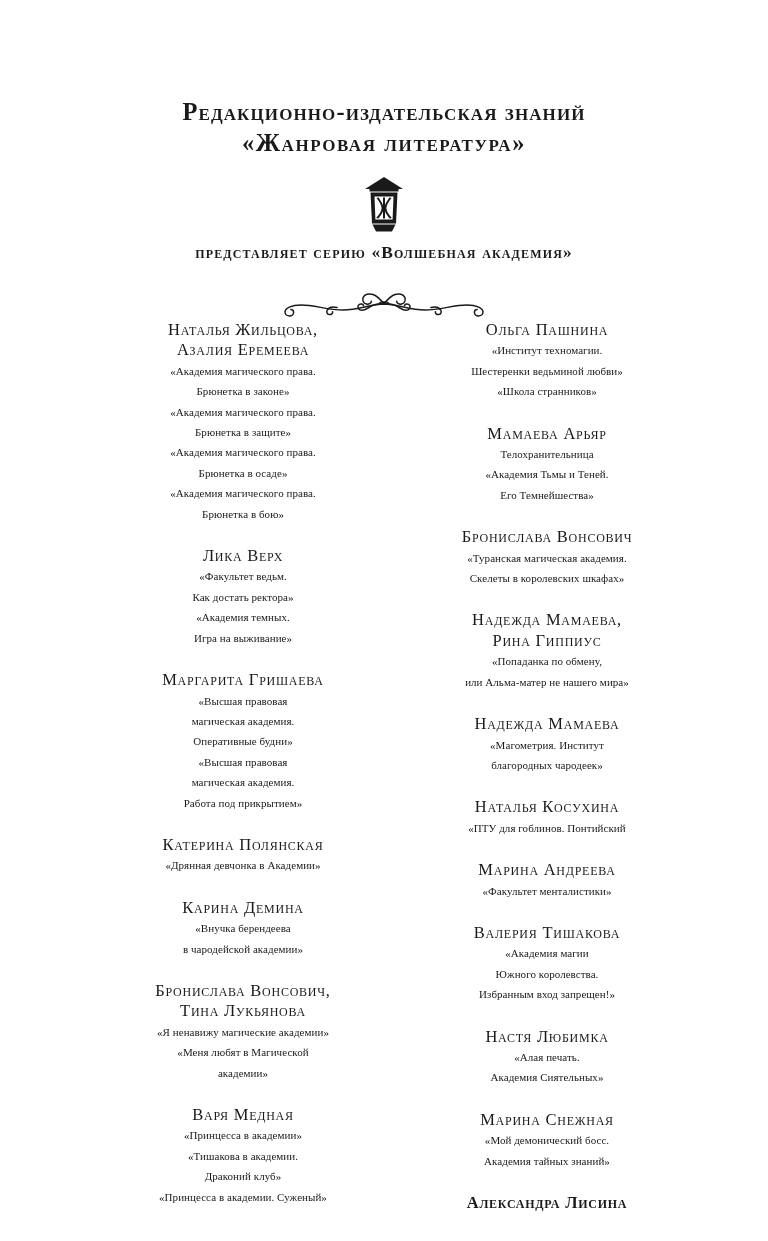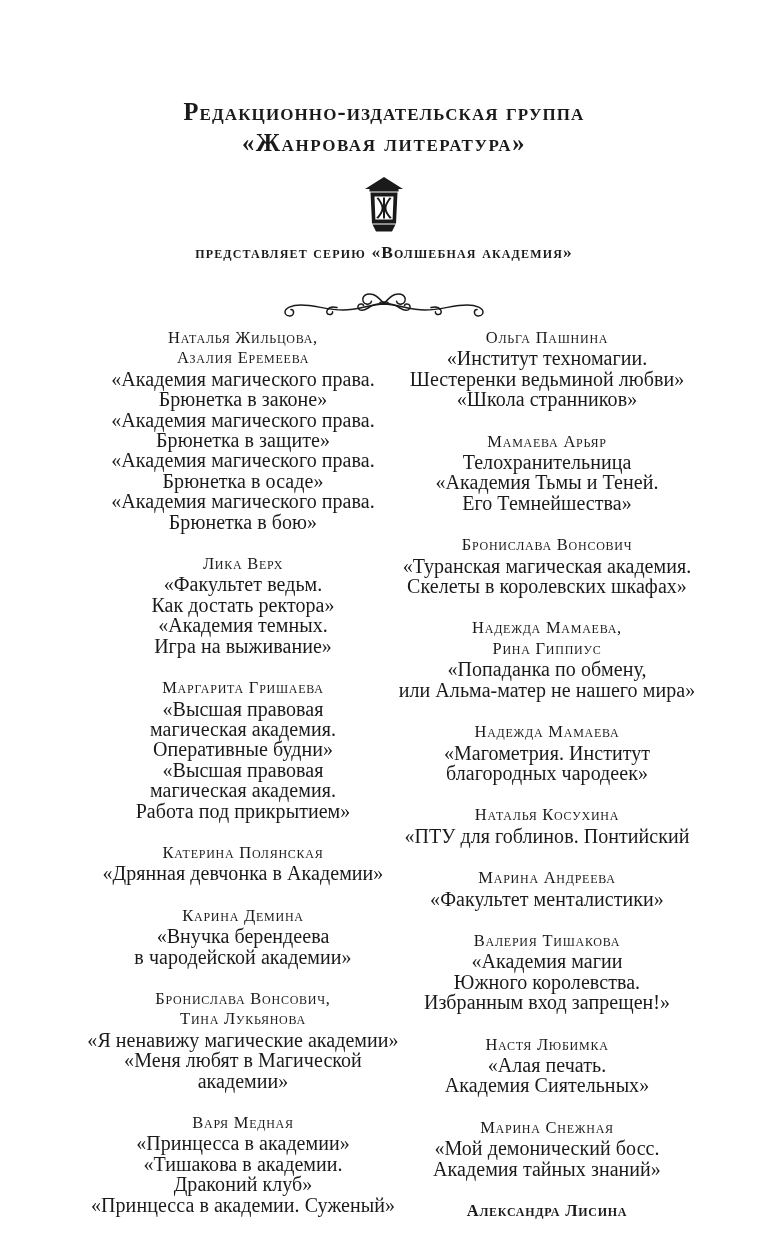--- a/index.html
+++ b/index.html
@@ -72,21 +72,21 @@
     top: 283px;
     width: 768px;
     text-align: center;
     line-height: 0;
   }
   .ornament svg { display: inline-block; }
 
   
   .columns {
     position: absolute;
-    top: 328px;
+    top: 320px;
     left: 0;
     width: 672px;
     height: 830px;
   }
   .col {
     position: absolute;
     top: 0;
     text-align: center;
   }
   .col-left  { left: 74px;  width: 338px; }
@@ -96,37 +96,37 @@
   .entry:last-child { margin-bottom: 0; }
 
   .entry-author {
     font-variant: small-caps;
     font-size: 16.5px;
     line-height: 20.4px;
     letter-spacing: 0.75px;
     white-space: nowrap;
   }
   .entry-title {
-    font-size: 20px;
+    font-size: 11px;
     line-height: 20.4px;
     letter-spacing: 0.05px;
     white-space: nowrap;
   }
   .entry.featured .entry-author,
   .entry.featured .entry-title {
     font-weight: 700;
   }
 </style>
 </head>
 <body>
 
 <div class="page">
 
   <div class="masthead">
-    <div class="masthead-line l1">Редакционно-издательская  группа</div>
+    <div class="masthead-line l1">Редакционно-издательская  знаний</div>
     <div class="masthead-line l2">«Жанровая  литература»</div>
   </div>
 
   <div class="logo-wrap">
     <svg width="44" height="58" viewBox="0 0 44 58">
       <g fill="#1a1a1a">
 
         <path d="M22 1 L41 13 L36.5 13 L36.5 15.5 L7.5 15.5 L7.5 13 L3 13 Z"></path>
 
         <path d="M8.5 16.5 L35.5 16.5 L34 47.5 L10 47.5 Z

